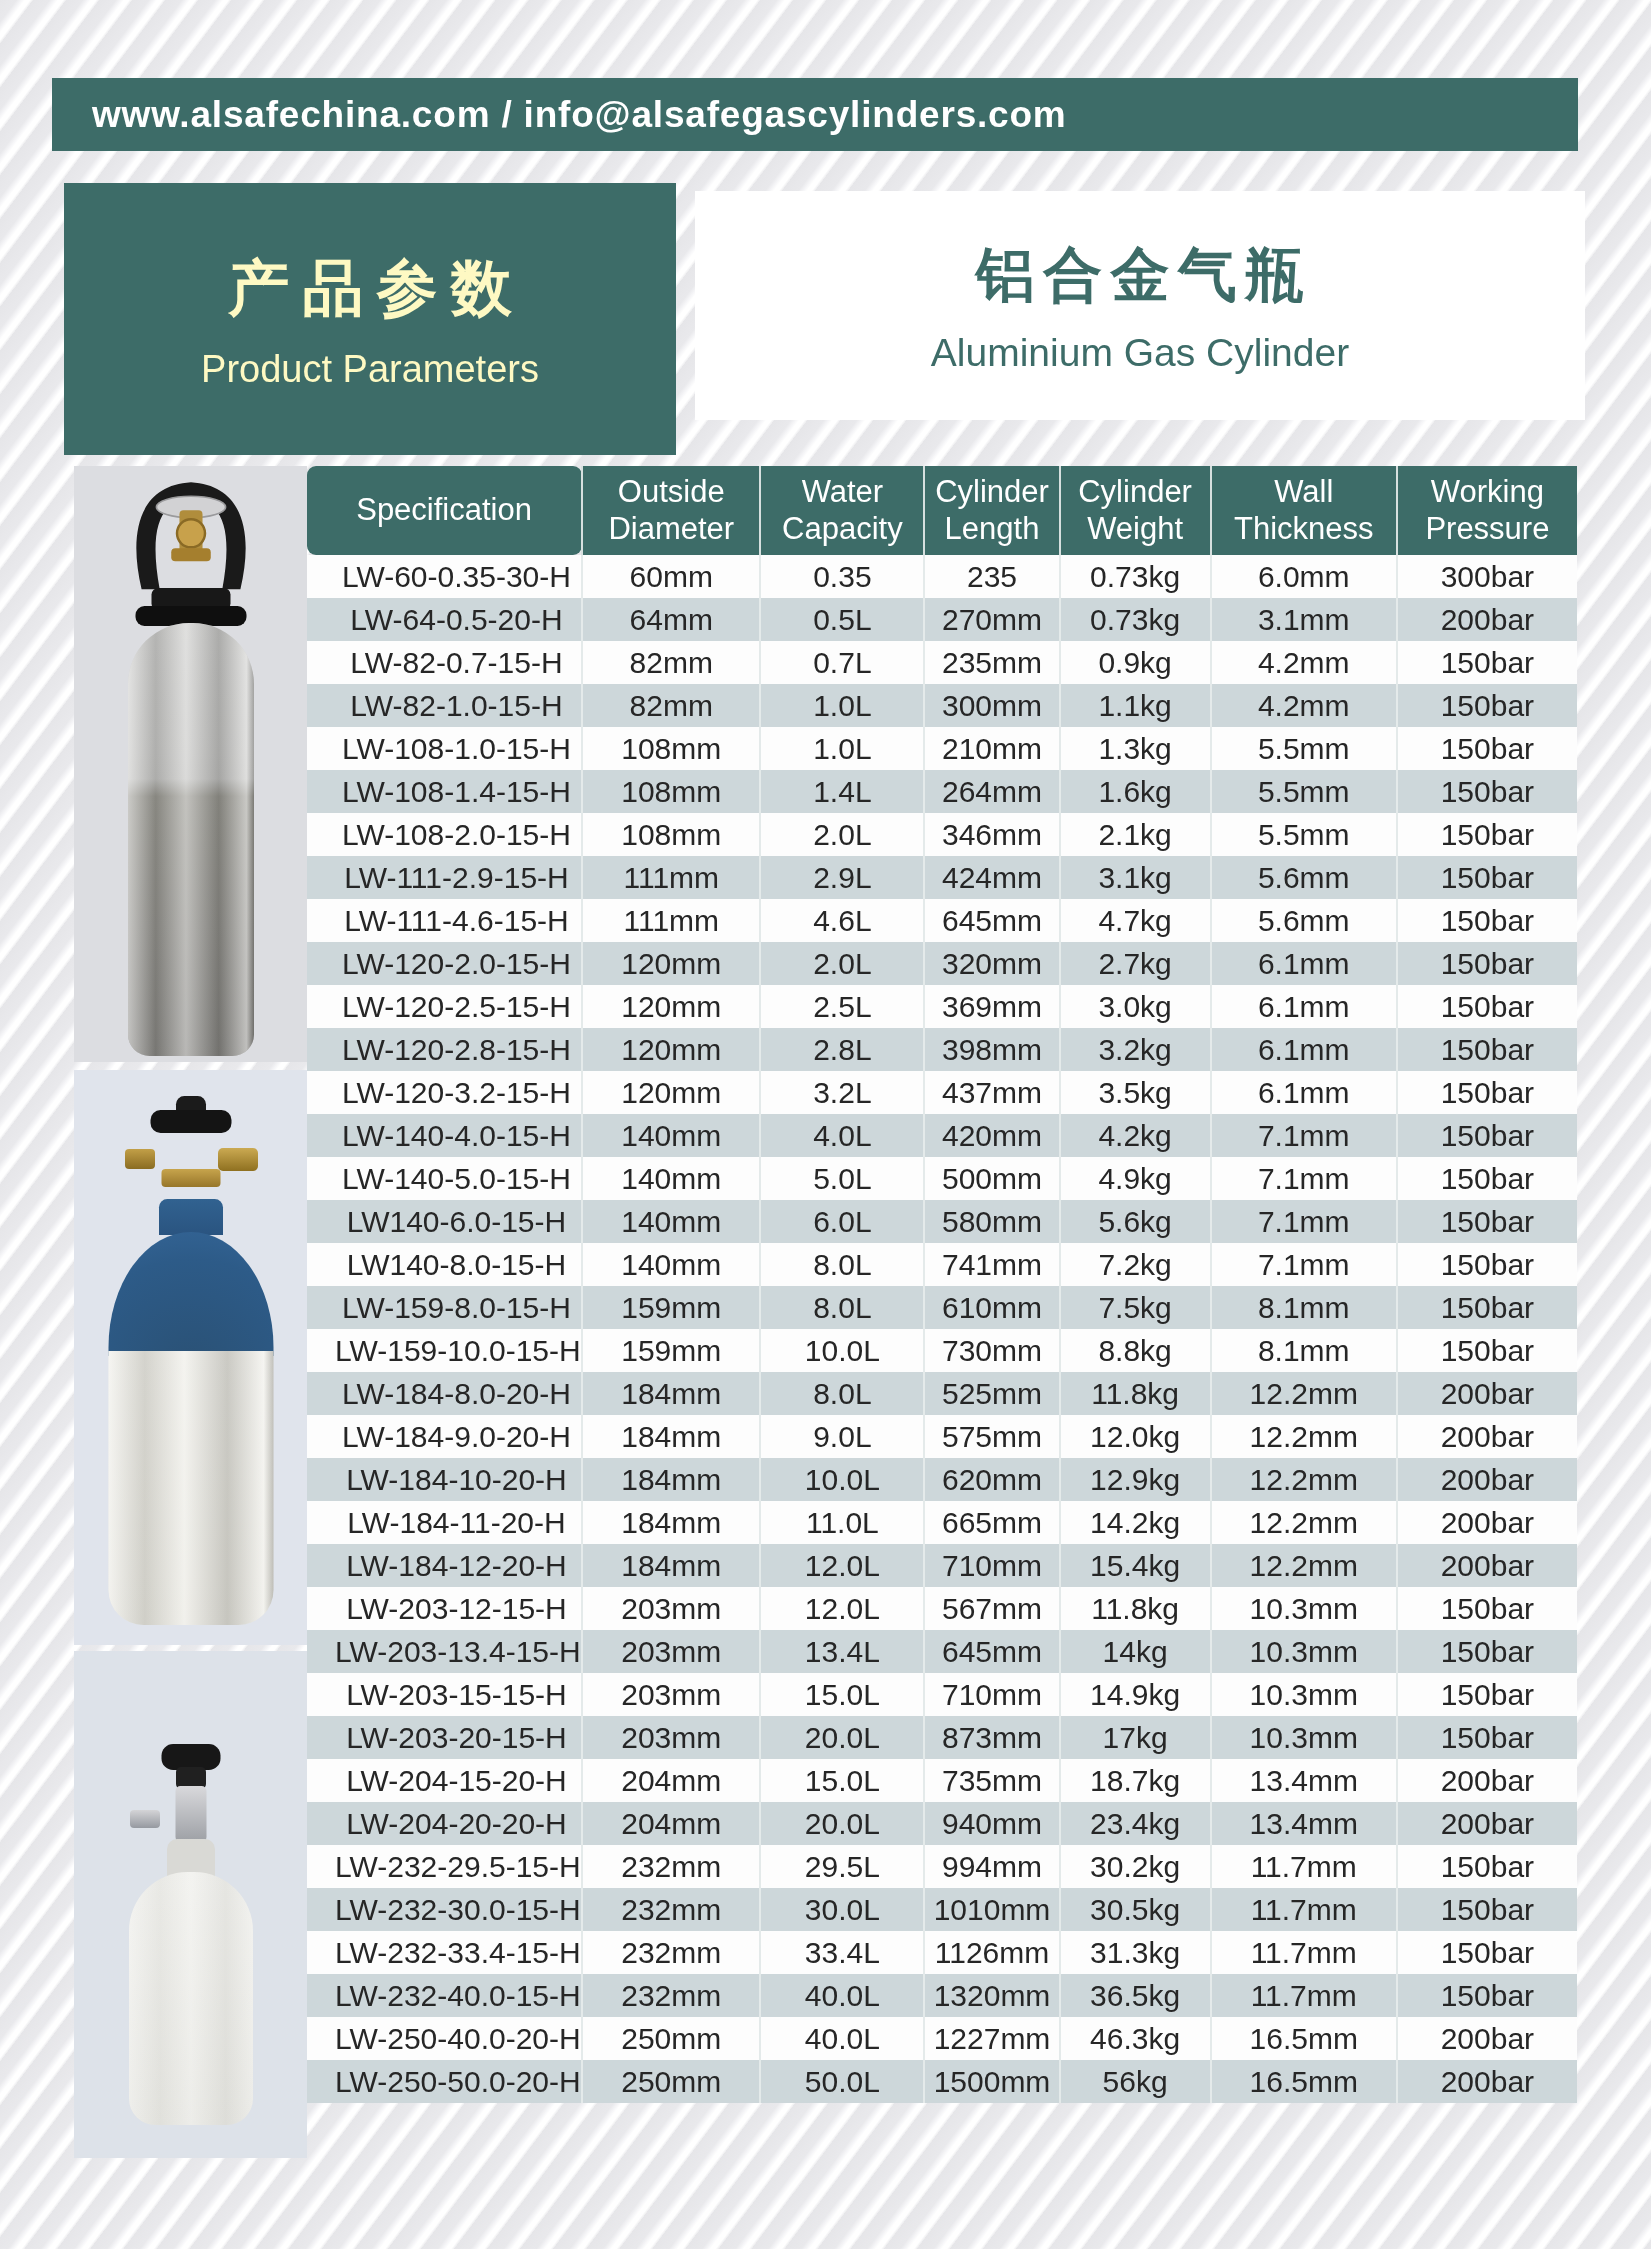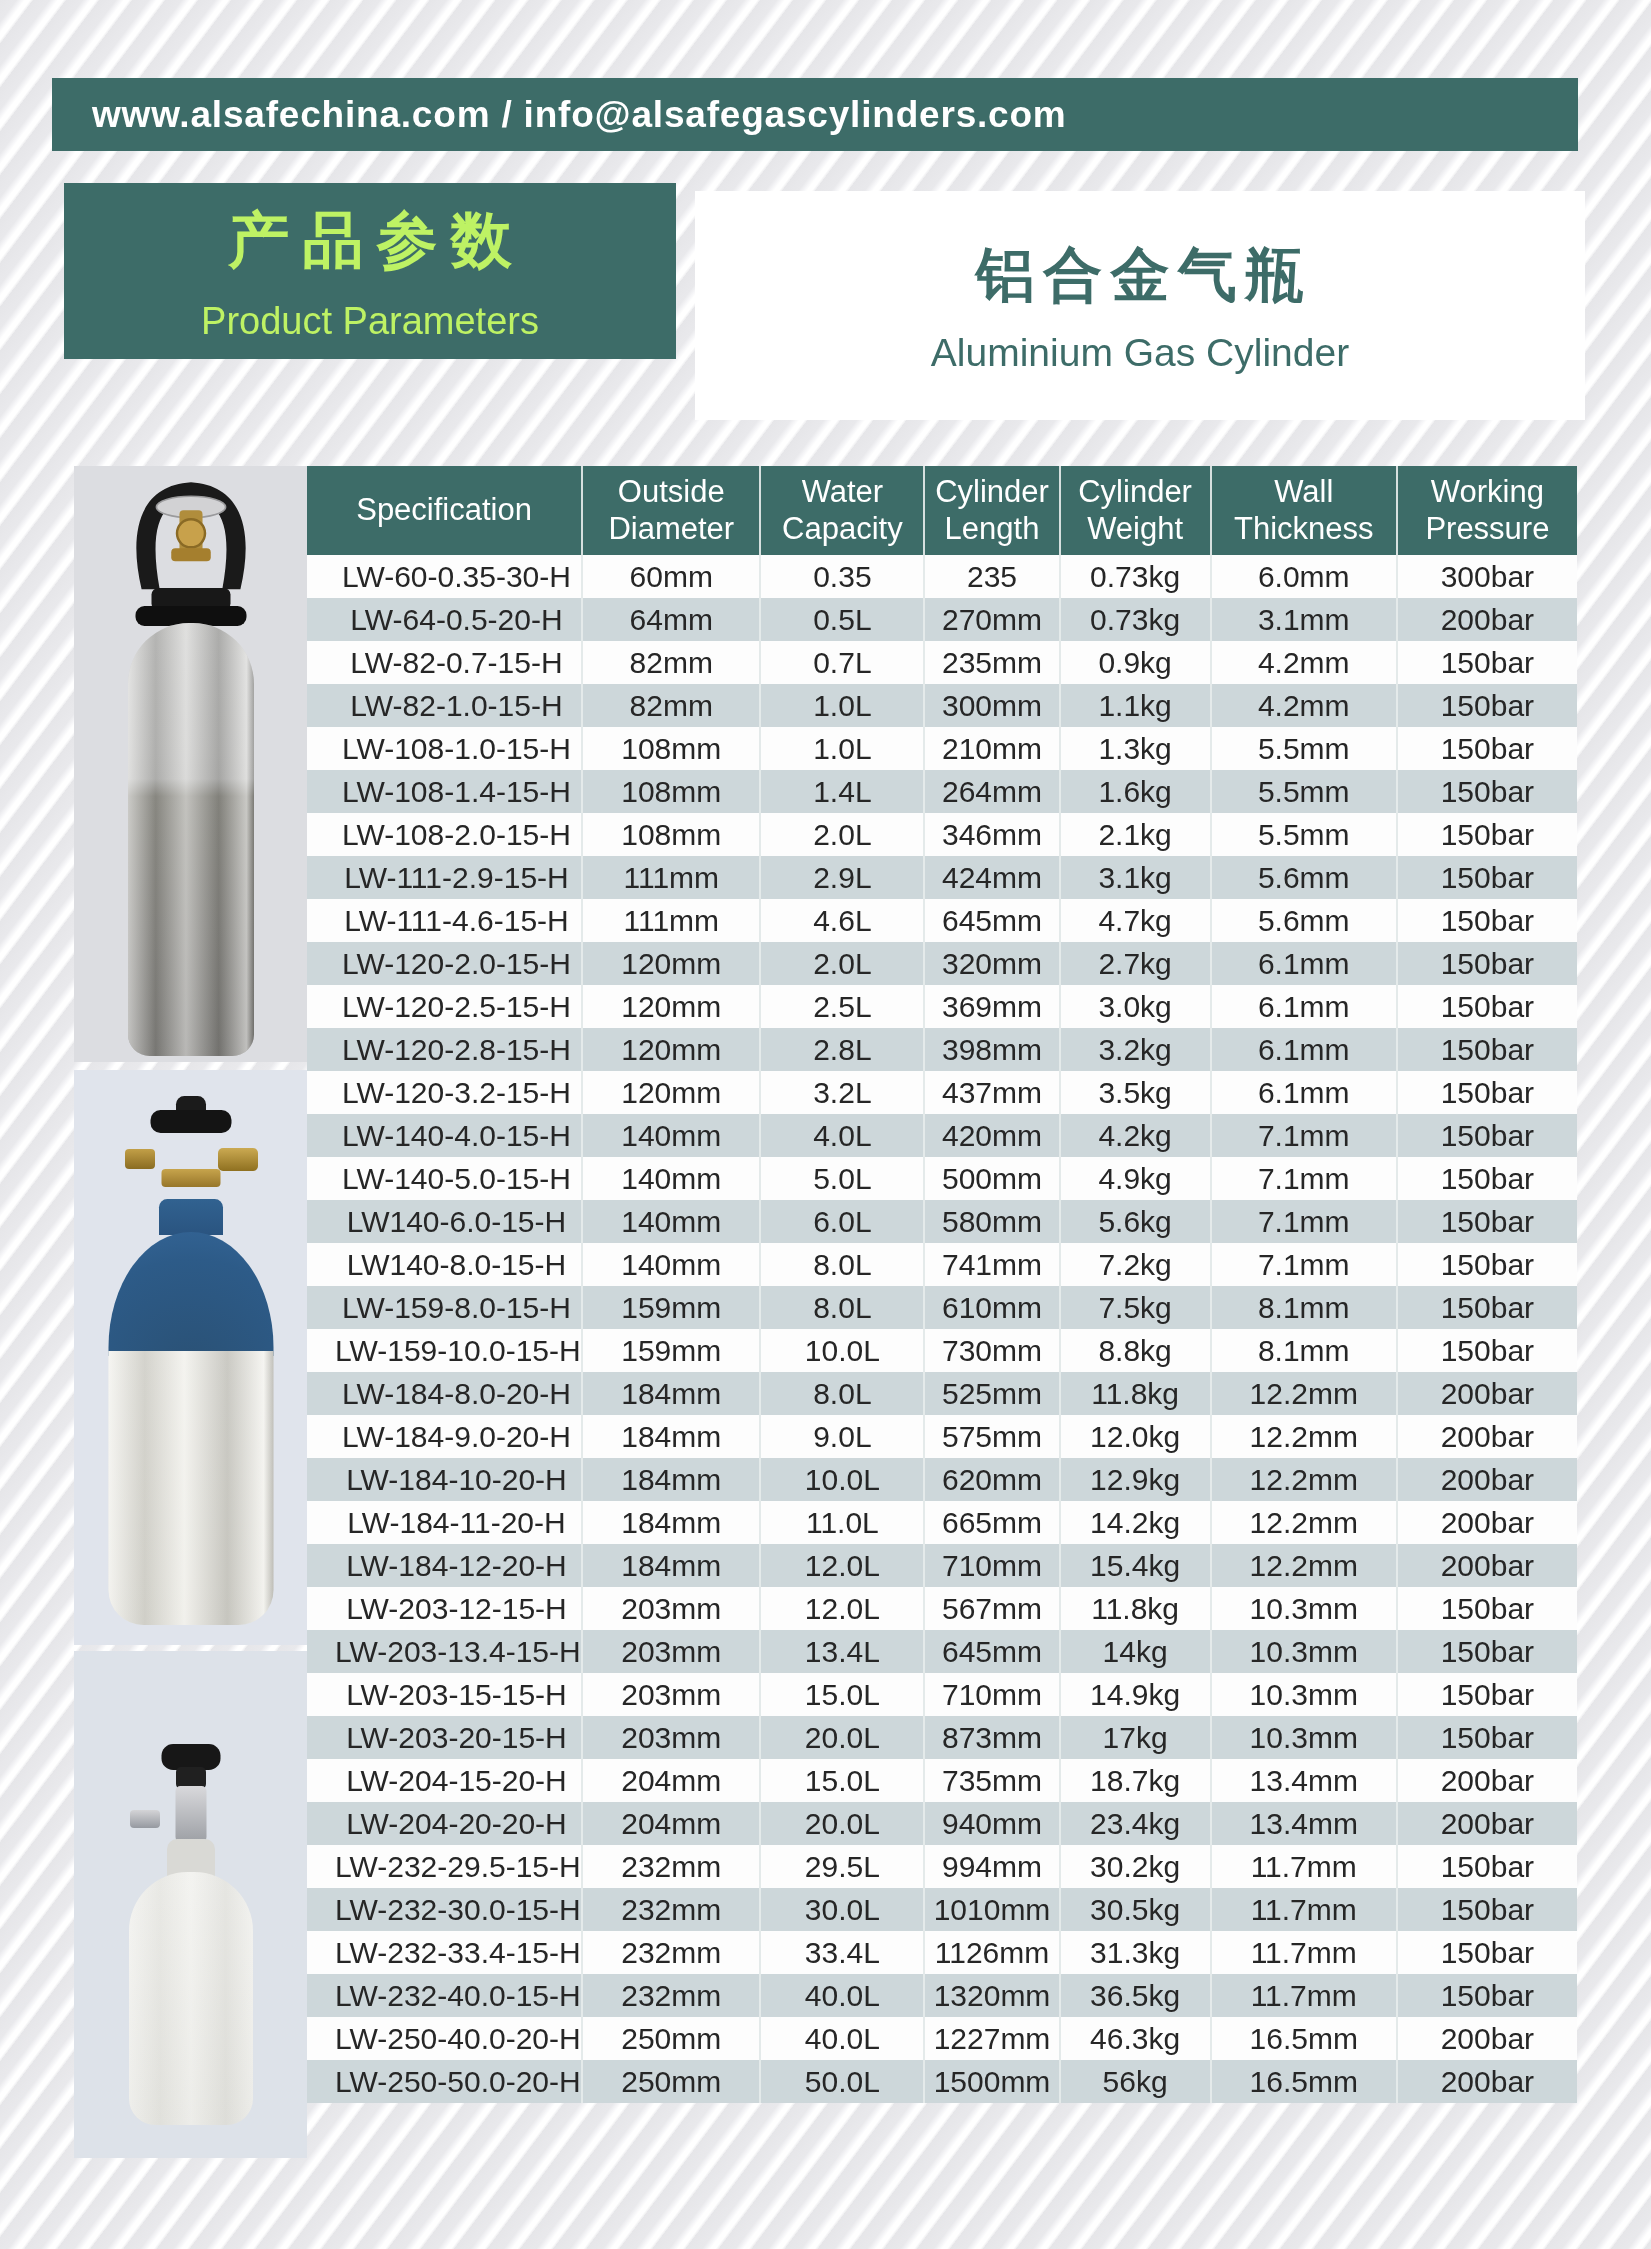--- a/index.html
+++ b/index.html
@@ -16,22 +16,22 @@
   
   .banner{
     position:absolute;left:52px;top:78px;width:1526px;height:73px;
     background:#3d6c68;color:#ffffff;
     display:flex;align-items:center;
     padding-left:40px;box-sizing:border-box;
     font-size:37px;font-weight:700;letter-spacing:0.8px;
   }
   
   .title-left{
-    position:absolute;left:64px;top:183px;width:612px;height:176px;
-    background:#3d6c68;color:#bef264;
+    position:absolute;left:64px;top:183px;width:612px;height:272px;
+    background:#3d6c68;color:#fef9c3;
     display:flex;flex-direction:column;justify-content:center;align-items:center;
     row-gap:18px;
   }
   .title-left .zh{
     font-family:"Liberation Serif", serif;
     font-size:61px;font-weight:700;letter-spacing:13.2px;text-indent:13.2px;
   }
   .title-left .en{font-size:38px;font-weight:400;}
   .title-right{
     position:absolute;left:695px;top:191px;width:890px;height:229px;
@@ -102,21 +102,21 @@
       rgba(255,255,255,.5) 100%);opacity:.5;}
   
   .spec-table-wrap{position:absolute;left:307px;top:466px;width:1270px;}
   table{border-collapse:collapse;table-layout:fixed;width:100%;}
   thead th{
     background:#3d6c68;color:#ffffff;height:89px;
     font-size:31px;font-weight:400;line-height:1.18;
     text-align:center;vertical-align:middle;
     padding:0 5px;border-left:2.5px solid #d7e0df;
   }
-  thead th:first-child{border-left:none;}
+  thead th:first-child{border-left:none;border-radius:9px;}
   tbody td{
     height:43px;text-align:center;vertical-align:middle;
     font-size:30px;color:#262626;
     border-left:2.5px solid #e4eaea;
     padding:0 3.3px;white-space:nowrap;overflow:hidden;
   }
   tbody td:first-child{border-left:none;padding-left:28px;}
   tbody tr:nth-child(odd){background:#fdfdfd;}
   tbody tr:nth-child(even){background:#cdd7da;}
 </style>

